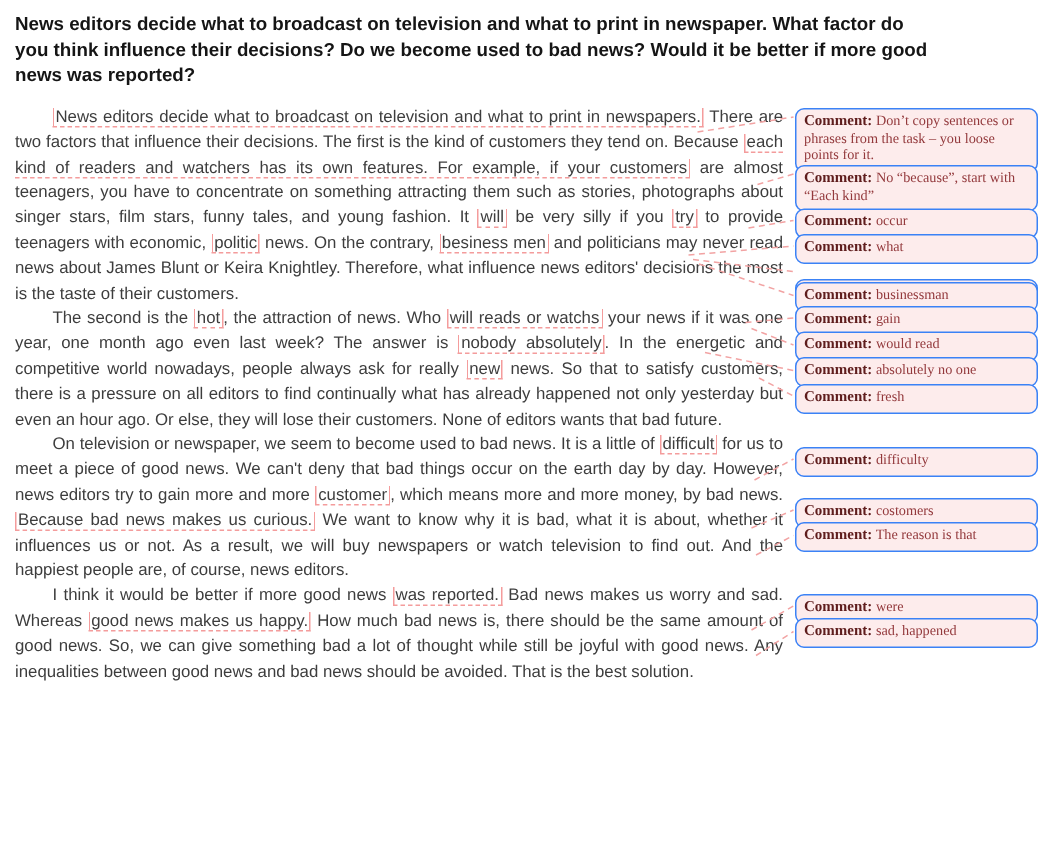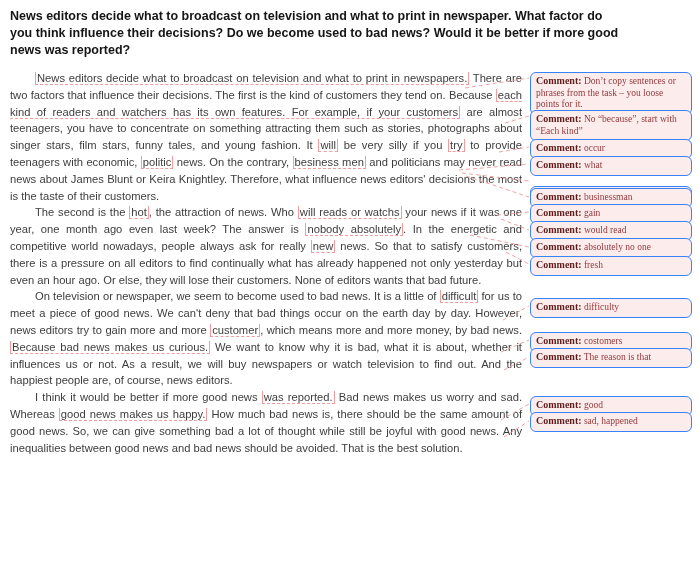--- a/index.html
+++ b/index.html
@@ -61,18 +61,18 @@
   <div class="comment-box" style="top:156px"><b>Comment:</b> <span>what</span></div>
   <div class="comment-box" style="top:186px"><b>Comment:</b> <span>political</span></div>
   <div class="comment-box" style="top:188px"><b>Comment:</b> <span>businessman</span></div>
   <div class="comment-box" style="top:204px"><b>Comment:</b> <span>gain</span></div>
   <div class="comment-box" style="top:221px"><b>Comment:</b> <span>would read</span></div>
   <div class="comment-box" style="top:238px"><b>Comment:</b> <span>absolutely no one</span></div>
   <div class="comment-box" style="top:256px"><b>Comment:</b> <span>fresh</span></div>
   <div class="comment-box" style="top:298px"><b>Comment:</b> <span>difficulty</span></div>
   <div class="comment-box" style="top:332px"><b>Comment:</b> <span>costomers</span></div>
   <div class="comment-box" style="top:348px"><b>Comment:</b> <span>The reason is that</span></div>
-  <div class="comment-box" style="top:396px"><b>Comment:</b> <span>good</span></div>
+  <div class="comment-box" style="top:396px"><b>Comment:</b> <span>were</span></div>
   <div class="comment-box" style="top:412px"><b>Comment:</b> <span>sad, happened</span></div>
 
   <div class="verdict">A very good essay – to me it looks like Band 7 candidate</div>
 
 </div>
 
 </body></html>

